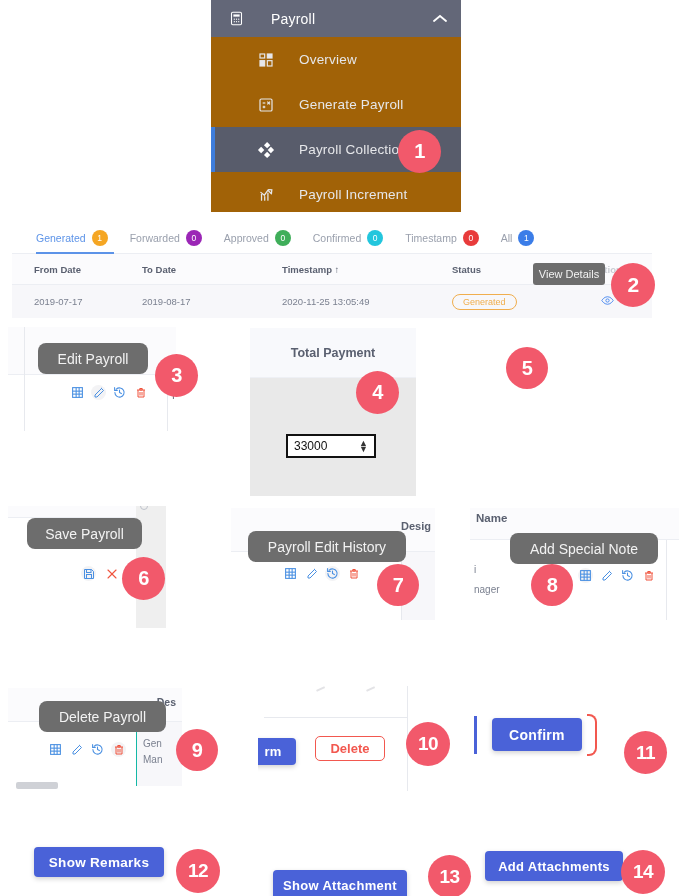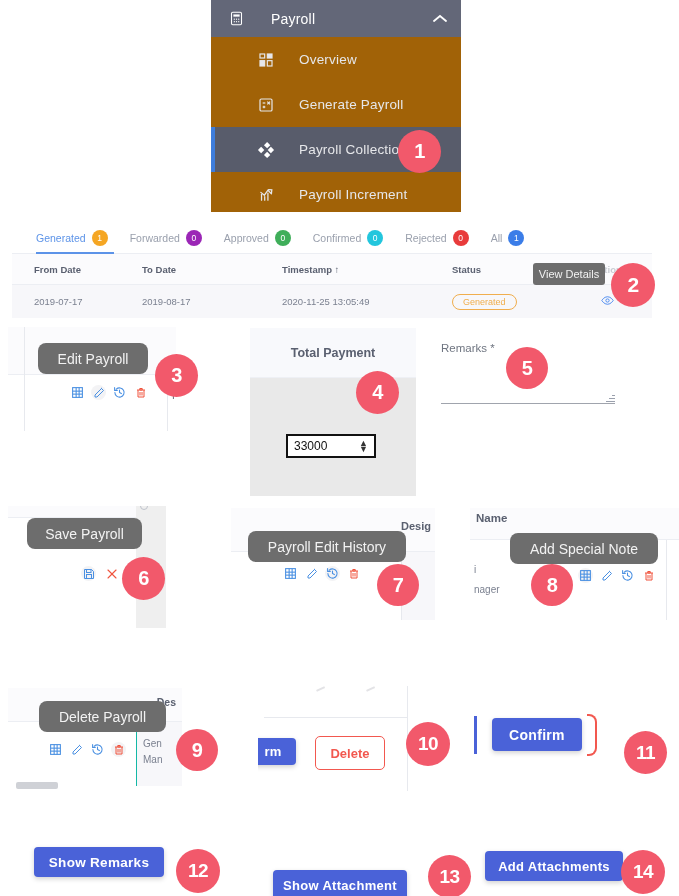--- a/index.html
+++ b/index.html
@@ -277,21 +277,21 @@
       </div>
       <div class="tab">
         <span>Approved</span>
         <span class="badge" style="background: rgb(63, 174, 90);">0</span>
       </div>
       <div class="tab">
         <span>Confirmed</span>
         <span class="badge" style="background: rgb(35, 198, 221);">0</span>
       </div>
       <div class="tab">
-        <span>Rejected</span>
+        <span>Timestamp</span>
         <span class="badge" style="background: rgb(232, 59, 59);">0</span>
       </div>
       <div class="tab">
         <span>All</span>
         <span class="badge" style="background: rgb(59, 125, 232);">1</span>
       </div>
       <div class="tab-underline"></div>
     </div>
 
     <div class="thead">
@@ -367,30 +367,20 @@
       <div class="num-input">
         <span>33000</span>
         <span class="spinner">
           <span>▲</span>
           <span>▼</span>
         </span>
       </div>
     </div>
   </div>
 
-  <div class="crop" id="panel-remarks">
-    <div class="rm-label">Remarks *</div>
-    <textarea style="position: absolute; left: 10px; right: 10px; top: 26px; height: 40px; border: none; outline: none; resize: none; background: transparent; font-family: &quot;Liberation Sans&quot;, sans-serif; font-size: 11px;"></textarea>
-    <div class="rm-line"></div>
-    <div class="rm-grip">
-      <i style="bottom:0; width:9px;"></i>
-        <i style="bottom:3px; width:6px;"></i>
-        <i style="bottom:6px; width:3px;"></i>
-    </div>
-  </div>
 
   <div class="crop" id="panel-save">
     <div class="sv-top"></div>
     <div class="sv-right"></div>
     <div class="icon-row" style="position:absolute; left:73px; top:60px; gap:8px;">
       <span class="ico-btn hl-circle">
         <svg width="12" height="12" viewBox="0 0 24 24" fill="none" stroke="#4a90e2" stroke-width="2">
           <path d="M3 3h14l4 4v14H3V3z"></path>
             <rect x="7" y="3" width="9" height="6"></rect>
             <rect x="7" y="13" width="10" height="8"></rect>
@@ -532,21 +522,21 @@
     </div>
   </div>
   <div class="tooltip" style="left:39px; top:701px; width:127px; height:31px; font-size:14px;">Delete Payroll</div>
 
   <div class="crop" id="panel-cd">
     <div class="faint-mark" style="left:58px; top:2px; transform:rotate(-25deg);"></div>
     <div class="faint-mark" style="left:108px; top:2px; transform:rotate(-25deg);"></div>
     <div class="cd-divider"></div>
     <div class="cd-edge"></div>
     <div class="btn-primary" style="position:absolute; left:-8px; top:52px; width:46px; height:27px; font-size:13px;">rm</div>
-    <div class="btn-danger-outline" style="position:absolute; left:57px; top:50px; width:70px; height:34px; font-size:13px;">Delete</div>
+    <div class="btn-danger-outline" style="position:absolute; left:57px; top:50px; width:70px; height:25px; font-size:13px;">Delete</div>
   </div>
 
   <div class="crop" id="panel-remarksbtn">
     <div class="btn-primary" style="position:absolute; left:26px; top:9px; width:130px; height:30px; font-size:13.5px;">Show Remarks</div>
   </div>
 
   <div class="crop" id="panel-conf">
     <div class="cf-bluebar"></div>
     <div class="cf-redbracket"></div>
     <div class="btn-primary" style="position:absolute; left:22px; top:16px; width:90px; height:33px; font-size:14px;">Confirm</div>

